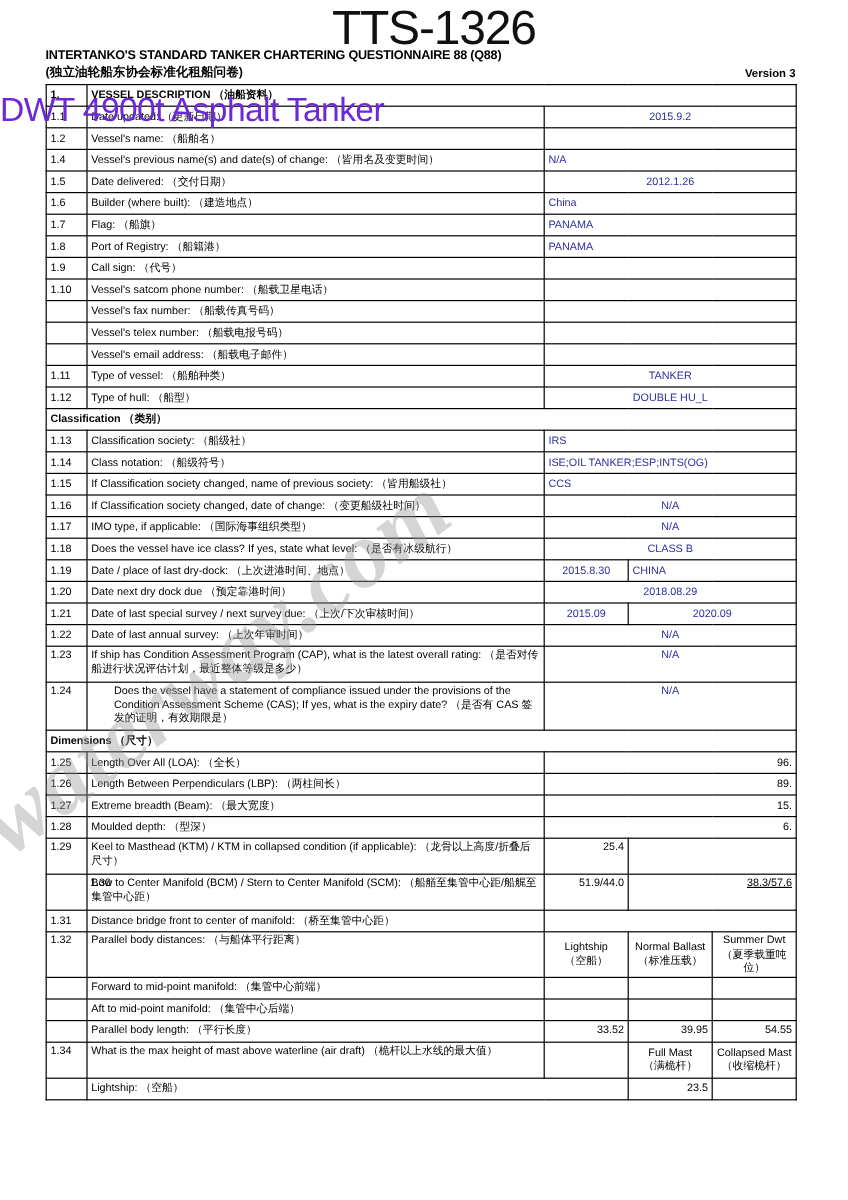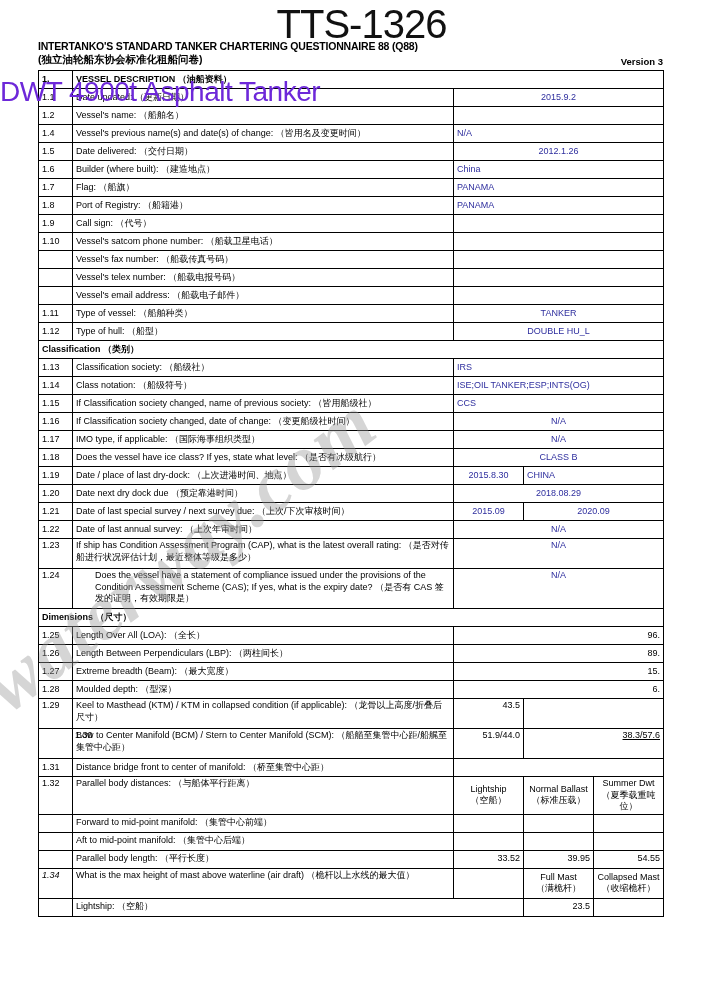--- a/index.html
+++ b/index.html
@@ -325,21 +325,21 @@
     <td colspan="3" class="num-r">15.</td>
   </tr>
   <tr>
     <td>1.28</td>
     <td>Moulded depth: （型深）</td>
     <td colspan="3" class="num-r">6.</td>
   </tr>
   <tr class="tall">
     <td style="vertical-align:top;">1.29</td>
     <td class="two-line" style="vertical-align:top;">Keel to Masthead (KTM) / KTM in collapsed condition (if applicable): （龙骨以上高度/折叠后尺寸）</td>
-    <td class="num-r" style="vertical-align:top;">43.5</td>
+    <td class="num-r" style="vertical-align:top;">25.4</td>
     <td colspan="2" class="num-r" style="vertical-align:top;"></td>
   </tr>
   <tr class="tall">
     <td style="vertical-align:top;padding-left:36px;">1.30</td>
     <td class="two-line" style="vertical-align:top;margin-left:13px;">Bow to Center Manifold (BCM) / Stern to Center Manifold (SCM): （船艏至集管中心距/船艉至集管中心距）</td>
     <td class="num-r" style="vertical-align:top;">51.9/44.0</td>
     <td colspan="2" class="num-r" style="vertical-align:top;text-decoration:underline;">38.3/57.6</td>
   </tr>
   <tr>
     <td>1.31</td>
@@ -378,21 +378,21 @@
     <td class="num-r"></td>
   </tr>
   <tr>
     <td></td>
     <td class="sub-label">Parallel body length: （平行长度）</td>
     <td class="num-r">33.52</td>
     <td class="num-r">39.95</td>
     <td class="num-r">54.55</td>
   </tr>
   <tr class="tall">
-    <td style="vertical-align:top;font-style:italic;">1.34</td>
+    <td style="vertical-align:top;">1.34</td>
     <td class="two-line" style="vertical-align:top;">What is the max height of mast above waterline (air draft) （桅杆以上水线的最大值）</td>
     <td></td>
     <td class="hdr-c">
       <div>Full Mast</div>
       <div>（满桅杆）</div>
     </td>
     <td class="hdr-c">
       <div>Collapsed Mast</div>
       <div>（收缩桅杆）</div>
     </td>

